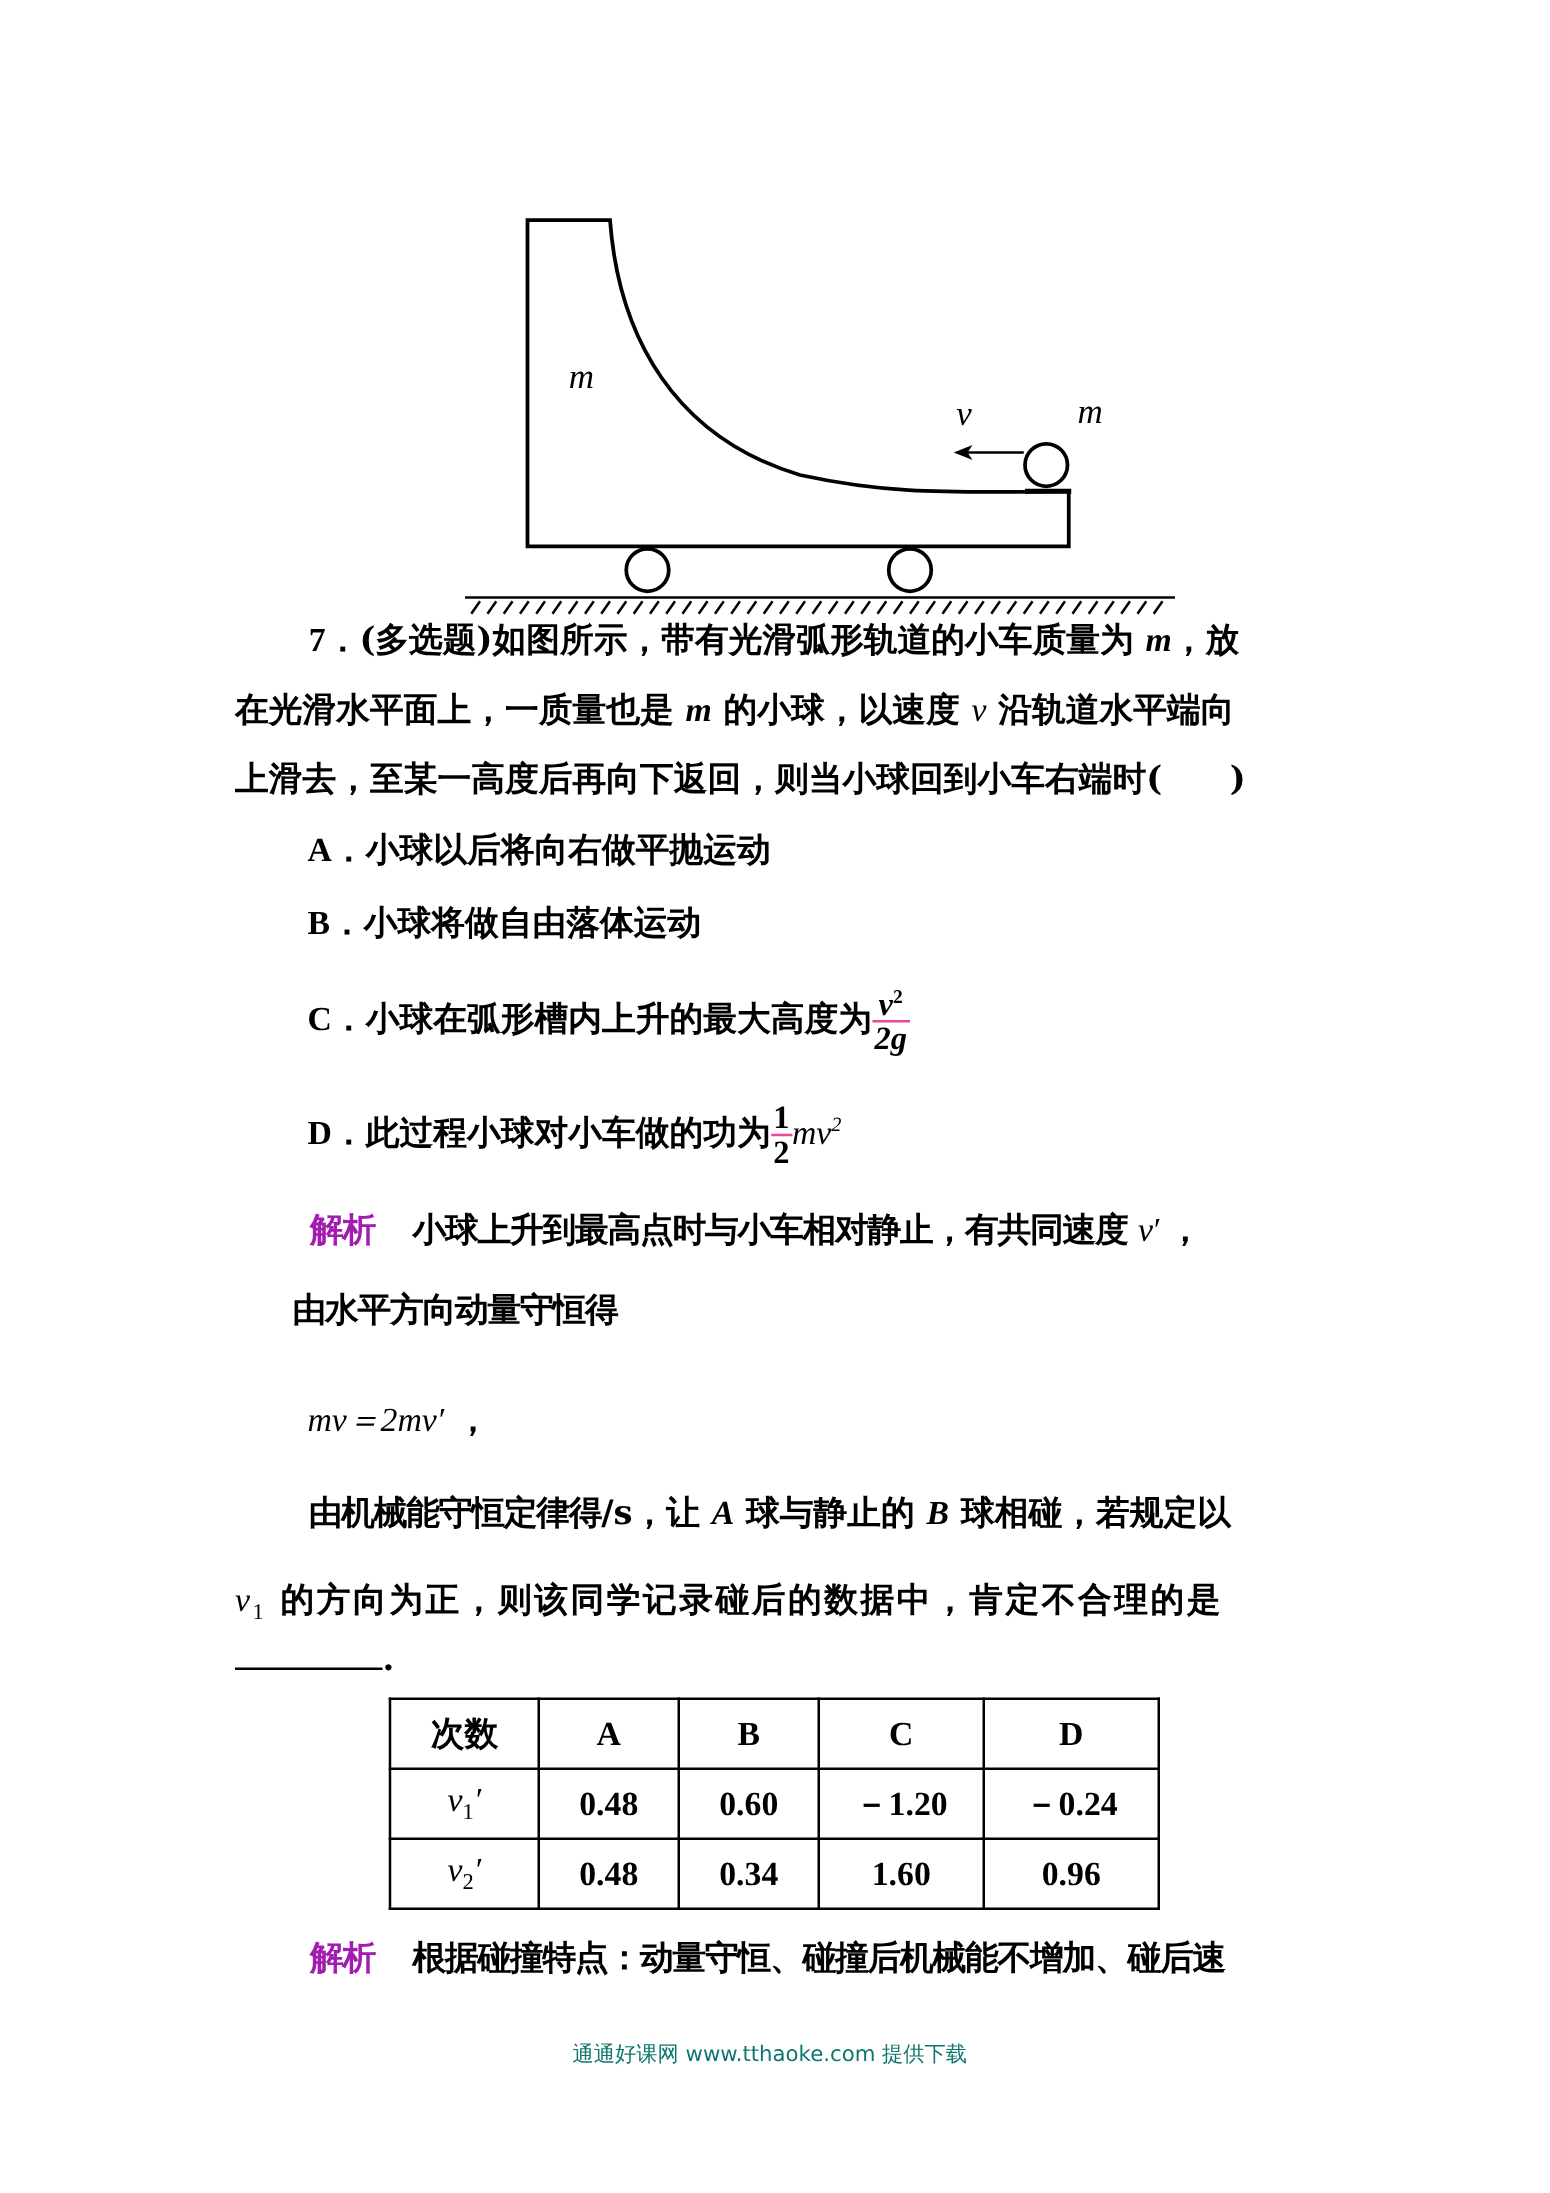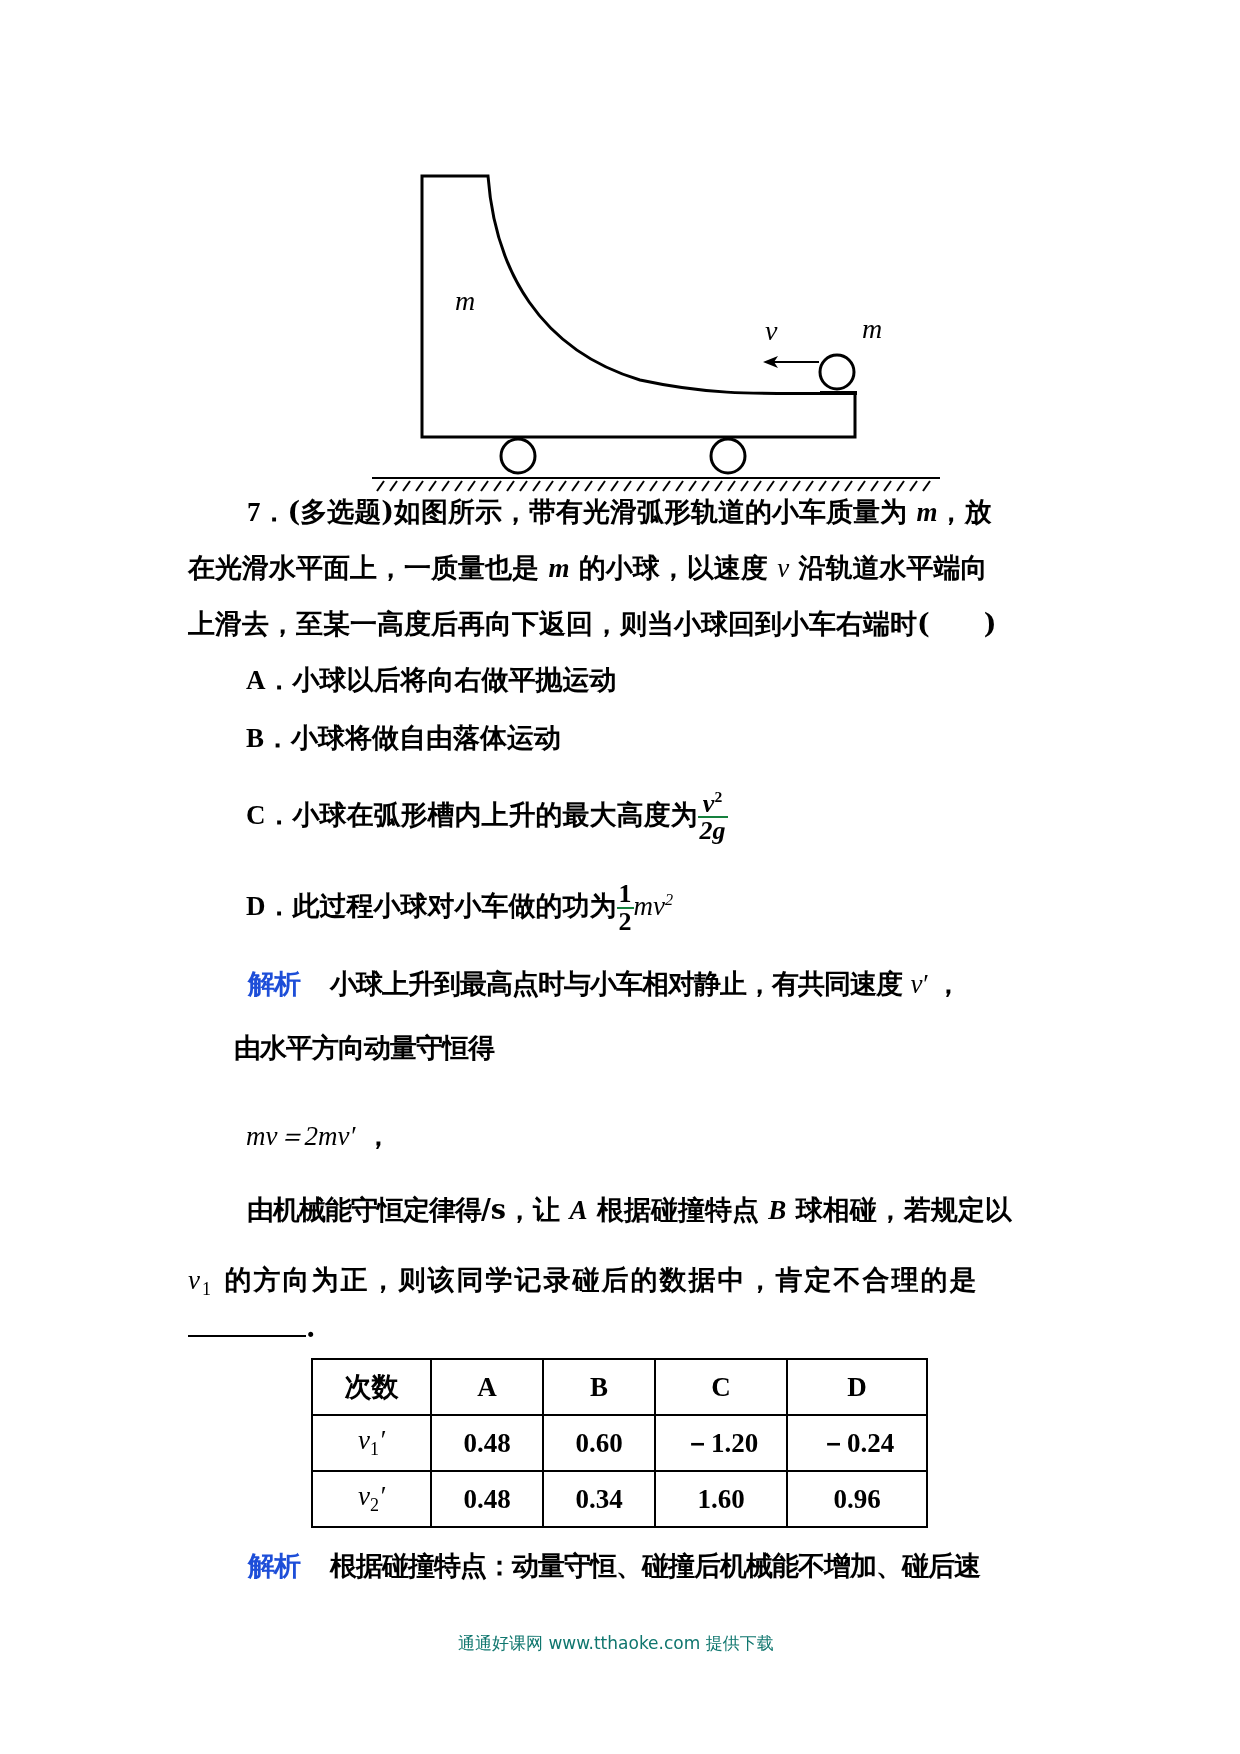--- a/index.html
+++ b/index.html
@@ -5,24 +5,24 @@
   html, body { margin:0; padding:0; background:#ffffff; }
   body { width:1240px; height:1754px; position:relative; overflow:hidden;
          font-family:"DejaVu Serif","Liberation Serif",serif; color:#000; }
   .abs { position:absolute; white-space:nowrap; }
   .serif { font-family:"DejaVu Serif","Liberation Serif",serif; }
   .times { font-family:"Liberation Serif","DejaVu Serif",serif; }
   .sans  { font-family:"DejaVu Sans","Liberation Sans",sans-serif; }
   .q { font-size:27px; font-weight:bold; line-height:56px; }
   .it { font-style:italic; font-family:"Liberation Serif",serif; font-weight:normal; }
   .itb { font-style:italic; font-family:"Liberation Serif",serif; font-weight:bold; }
-  .blue { color:#1d4ed8; }
+  .blue { color:#a21caf; }
   .ana { font-size:27px; font-weight:bold; font-family:"DejaVu Sans","Liberation Sans",sans-serif; letter-spacing:-1px; }
   .frac { display:inline-block; vertical-align:middle; text-align:center; line-height:1; font-family:"Liberation Serif",serif; }
-  .frac .num { display:block; border-bottom:2px solid #15803d; padding:0 2px; }
+  .frac .num { display:block; border-bottom:2px solid #ec4899; padding:0 2px; }
   .frac .den { display:block; padding:0 2px; }
   sup { font-size:60%; }
   table.data { position:absolute; left:311px; top:1358px; border-collapse:collapse; }
   table.data td { border:2px solid #000; text-align:center; font-family:"Liberation Serif",serif;
                   font-weight:bold; font-size:27px; height:54px; padding:0; }
   .footer { font-size:17px; font-family:"DejaVu Sans","Liberation Sans",sans-serif; color:#0f766e; }
   .blank { display:inline-block; width:118px; border-bottom:2px solid #000; height:26px; vertical-align:baseline; }
 </style>
 </head>
 <body>
@@ -117,21 +117,21 @@
   <span class="blue">解析</span><span style="display:inline-block;width:30px;"></span><span>小球上升到最高点时与小车相对静止，有共同速度 </span><span class="it">v′</span><span> ，</span>
 </div>
 <div class="abs ana" style="left:190px;top:1030px;margin-left:44px;">
   <span>由水平方向动量守恒得</span>
 </div>
 <div class="abs q" style="left:246px;top:1108px;">
   <span class="it">mv＝2mv′</span><span> ，</span>
 </div>
 
 <div class="abs q serif" style="left:247px;top:1182px;">
-  <span class="sans" style="letter-spacing:-1px;">由机械能守恒定律得</span><span>/s，让 </span><span class="itb">A</span><span> 根据碰撞特点 </span><span class="itb">B</span><span> 球相碰，若规定以</span>
+  <span class="sans" style="letter-spacing:-1px;">由机械能守恒定律得</span><span>/s，让 </span><span class="itb">A</span><span> 球与静止的 </span><span class="itb">B</span><span> 球相碰，若规定以</span>
 </div>
 <div class="abs q serif" style="left:188px;top:1252px;letter-spacing:2px;">
   <span class="it">v</span><sub class="times" style="font-weight:normal;font-size:18px;">1</sub><span> 的方向为正，则该同学记录碰后的数据中，肯定不合理的是</span>
 </div>
 <div class="abs q" style="left:188px;top:1300px;">
   <span class="blank"></span><span>.</span>
 </div>
 
 <table class="data">
   <tbody>

